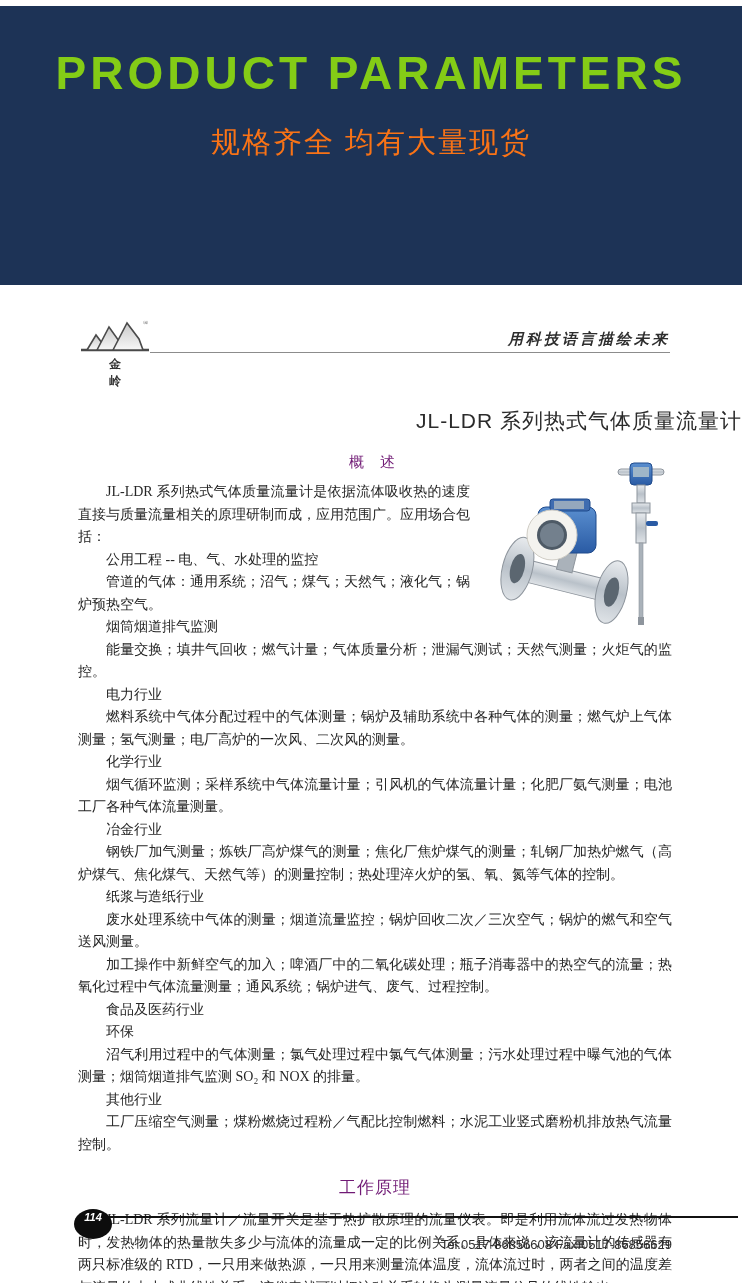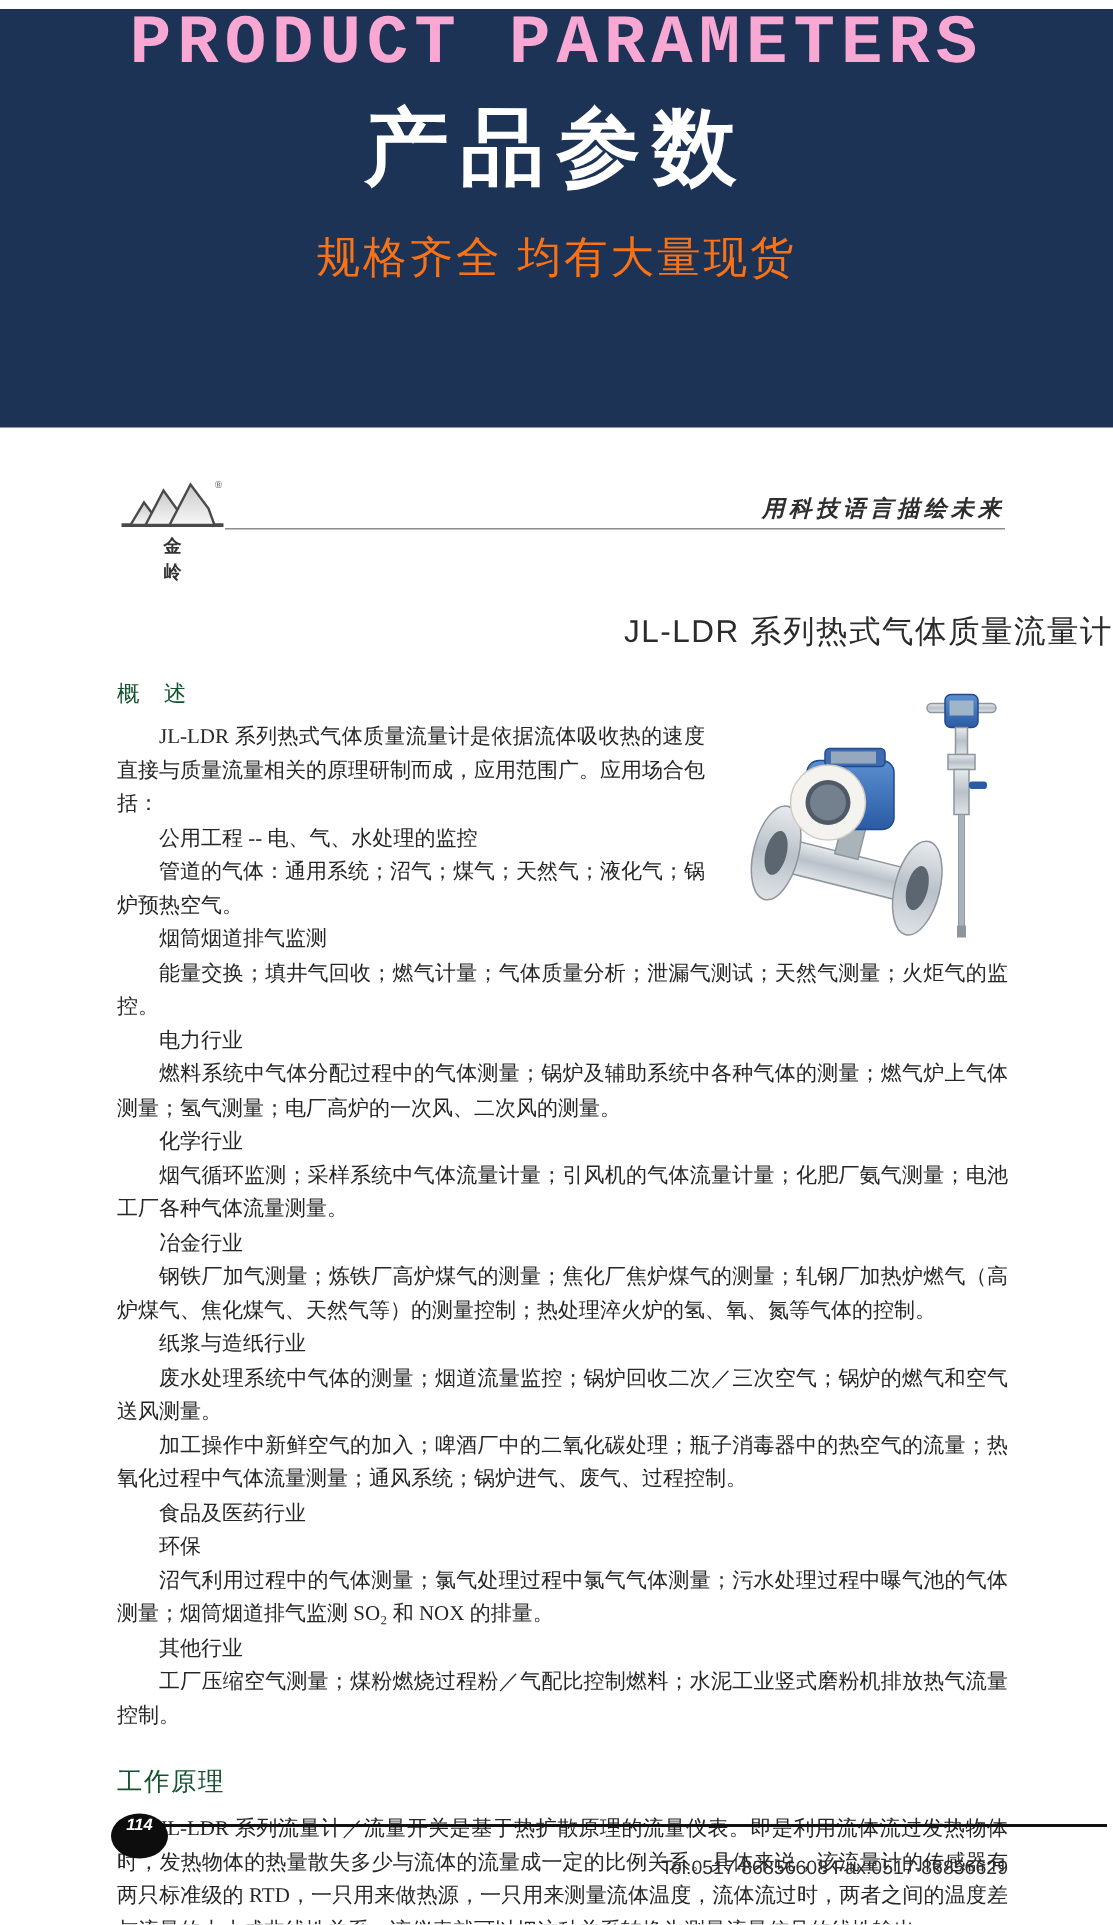--- a/index.html
+++ b/index.html
@@ -3,22 +3,22 @@
 <meta charset="utf-8">
 <style>
   * { margin:0; padding:0; box-sizing:border-box; }
   html,body { background:#ffffff; }
   body { width:742px; font-family:"Liberation Serif","DejaVu Serif",serif; color:#2b2b2b; }
   .page { width:742px; height:1283px; background:#fff; overflow:hidden; position:relative; }
 
   
   .banner { margin-top:6px; height:279px; background:#1d3356; text-align:center; }
   .banner-en {
-    font-family:Liberation Mono, monospace;
-    font-weight:bold; font-size:46px; letter-spacing:4px; color:#f9a8d4; line-height:1.0;
+    padding-top:44px; font-family:Liberation Sans, sans-serif;
+    font-weight:bold; font-size:46px; letter-spacing:4px; color:#84cc16; line-height:1.0;
   }
   .banner-zh {
     margin-top:18px; font-family:"Liberation Sans","DejaVu Sans",sans-serif;
     font-weight:bold; font-size:56px; letter-spacing:8px; color:#ffffff; line-height:1.0;
   }
   .banner-sub {
     margin-top:32px; font-family:Liberation Sans, sans-serif;
     font-size:29px; letter-spacing:2px; color:#f97316; line-height:1.0;
   }
 
@@ -31,21 +31,21 @@
   .brand-line { position:absolute; left:150px; right:72px; top:33px; border-top:1.5px solid #8c8c8c; }
   .brand-slogan { position:absolute; right:72px; top:11px; font-style:italic;
     font-family:"Liberation Serif","DejaVu Serif",serif; font-weight:bold;
     font-size:15px; letter-spacing:3px; color:#2e2e2e; }
 
   
   .doc-title { margin-top:26px; text-align:right;
     font-family:"Liberation Sans","DejaVu Sans",sans-serif;
     font-size:21px; letter-spacing:1px; color:#2b2b2b; font-weight:normal; }
   .content { padding:0 70px 0 78px; }
-  .sec-heading { font-family:"Liberation Sans","DejaVu Sans",sans-serif; font-weight:normal; color:#14532d; }
+  .sec-heading { font-family:"Liberation Sans","DejaVu Sans",sans-serif; font-weight:normal; color:#701a75;text-align:center; }
   .overview-heading { margin-top:18px; font-size:15px; letter-spacing:6px; }
   .principle-heading { margin-top:20px; margin-bottom:10px; font-size:17px; letter-spacing:1px; }
   .overview-body { margin-top:9px; }
   .para { font-size:14px; line-height:22.5px; text-indent:2em; text-align:justify; color:#262626; }
   .product-figure { float:right; width:192px; height:172px; margin:-22px 0 4px 10px; }
 
   
   .footer { position:absolute; left:0; right:0; bottom:38px; height:36px; }
   .footer-line { position:absolute; left:92px; right:4px; top:7px; border-top:2px solid #111; }
   .page-badge { position:absolute; left:74px; top:0; width:38px; height:30px; background:#0d0d0d;
@@ -54,21 +54,20 @@
   .footer-contact { position:absolute; right:70px; top:28px;
     font-family:"Liberation Sans","DejaVu Sans",sans-serif; font-size:13px; color:#2e2e2e; }
 </style>
 </head>
 <body>
 
 <div class="page">
 
   <div class="banner">
     <div class="banner-en">PRODUCT PARAMETERS</div>
-    <div class="banner-zh">产品参数</div>
     <div class="banner-sub">规格齐全 均有大量现货</div>
   </div>
 
   <div class="brand-row">
     <div class="logo">
       <svg width="72" height="38" viewBox="0 0 72 38">
         <defs>
           <linearGradient id="mg" x1="0" y1="0" x2="0" y2="1">
             <stop offset="0" stop-color="#c9c9c9"></stop>
               <stop offset="1" stop-color="#f7f7f7"></stop>

